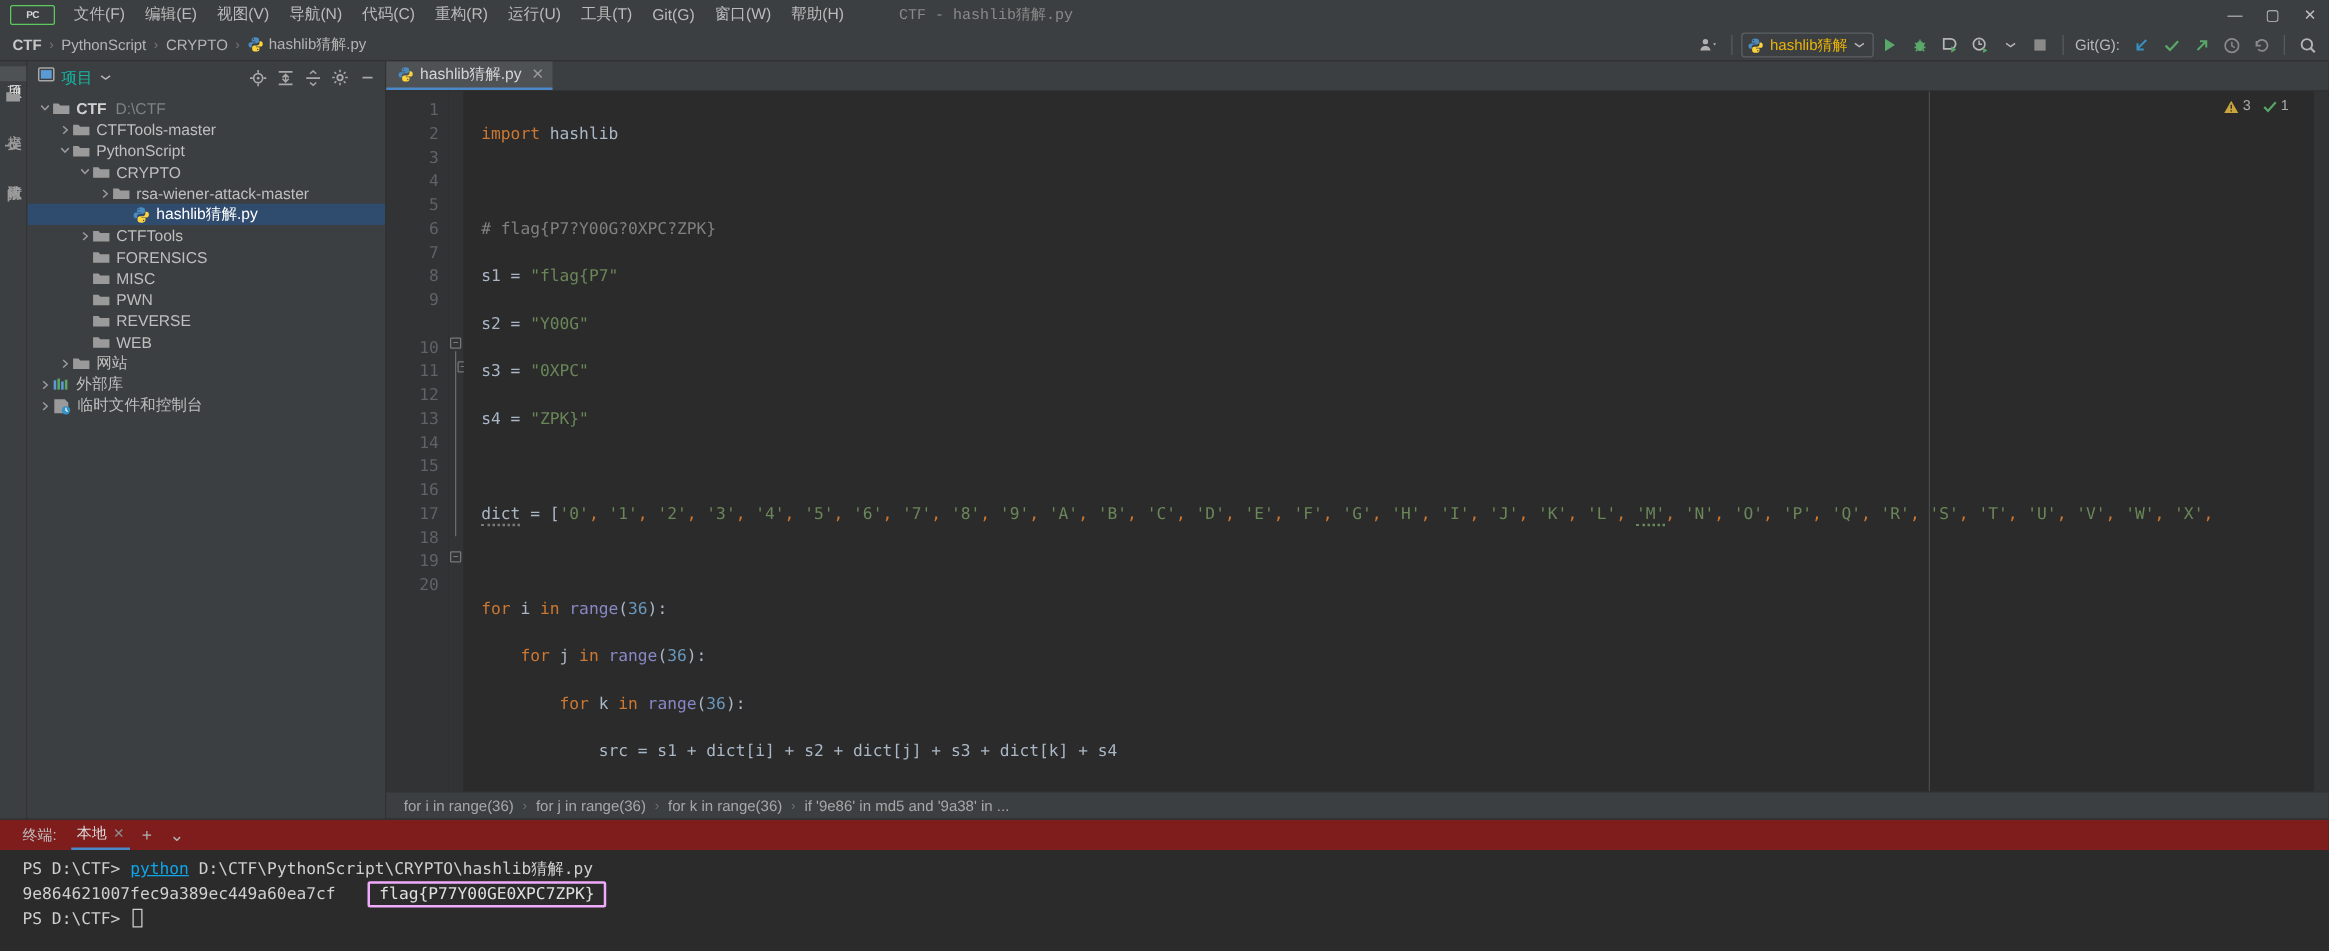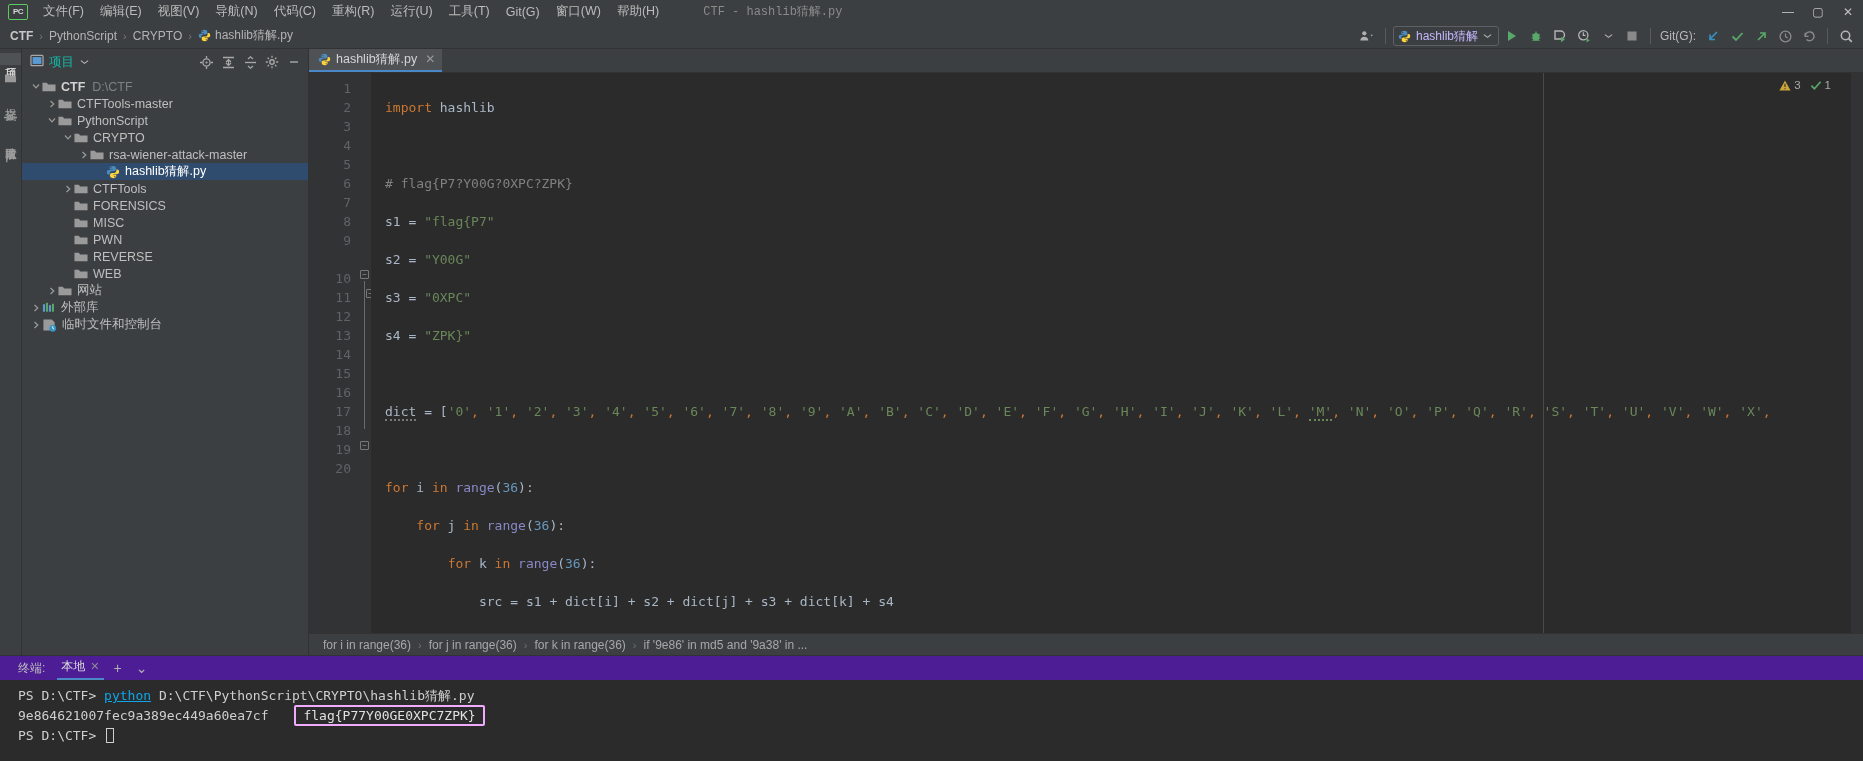--- a/index.html
+++ b/index.html
@@ -11,21 +11,21 @@
     -webkit-font-smoothing: antialiased;
   }
   body { display: flex; flex-direction: column; }
 
   
   .menubar {
     height: 23px; background: #3c3f41; display: flex; align-items: center;
     flex: 0 0 23px; position: relative; padding-left: 4px;
   }
   .pc-logo {
-    width: 20px; height: 16px; margin: 0 7px 0 4px;
+    width: 36px; height: 16px; margin: 0 7px 0 4px;
     border: 1.6px solid #5ec95e; border-radius: 2px;
     display: flex; align-items: center; justify-content: center;
     font-size: 8px; color: #d6d6d6; font-weight: bold; line-height: 1;
     letter-spacing: -0.5px;
   }
   .menu-item {
     font-size: 12.5px; color: #bbbbbb; padding: 3px 8px; white-space: nowrap;
     cursor: default;
   }
   .win-title {
@@ -57,21 +57,21 @@
     display: flex; align-items: center; gap: 2px;
   }
   .tb-icon {
     width: 22px; height: 22px; display: flex; align-items: center;
     justify-content: center; border-radius: 3px; color: #b0b0b0;
   }
   .tb-sep { width: 1px; height: 16px; background: #585b5d; margin: 0 5px; }
   .run-config {
     display: flex; align-items: center; gap: 5px;
     border: 1px solid #5d6163; border-radius: 3px;
-    height: 20px; padding: 0 6px 0 4px; color: #c4b5fd; font-size: 12px;
+    height: 20px; padding: 0 6px 0 4px; color: #eab308; font-size: 12px;
   }
   .git-label { font-size: 12px; color: #b9b9b9; margin: 0 4px 0 2px; }
 
   
   .body-row { flex: 1; display: flex; min-height: 0; }
 
   
   .tool-stripe {
     width: 22px; background: #3c3f41; border-right: 1px solid #323232;
     display: flex; flex-direction: column; align-items: center;
@@ -199,21 +199,21 @@
   }
   .cc { font-size: 12px; color: #a7a7a7; padding: 0 2px; white-space: nowrap; }
   .cc-sep { color: #6f6f6f; font-size: 11px; margin: 0 5px; }
 
   
   .terminal {
     height: 106px; background: #2b2b2b; flex: 0 0 106px;
     display: flex; flex-direction: column; border-top: 1px solid #323232;
   }
   .term-head {
-    height: 24px; background: #4c1d95; display: flex; align-items: center;
+    height: 24px; background: #7f1d1d; display: flex; align-items: center;
     flex: 0 0 24px; padding-left: 18px; gap: 4px;
   }
   .term-label { font-size: 12px; color: #bdbdbd; margin-right: 8px; }
   .term-tab {
     font-size: 12px; color: #dcdcdc; padding: 2px 4px 3px 4px;
     border-bottom: 2px solid #4a88c7; display: flex; align-items: center;
     gap: 5px;
   }
   .term-tab-close { color: #8d8d8d; font-size: 11px; }
   .term-btn {

